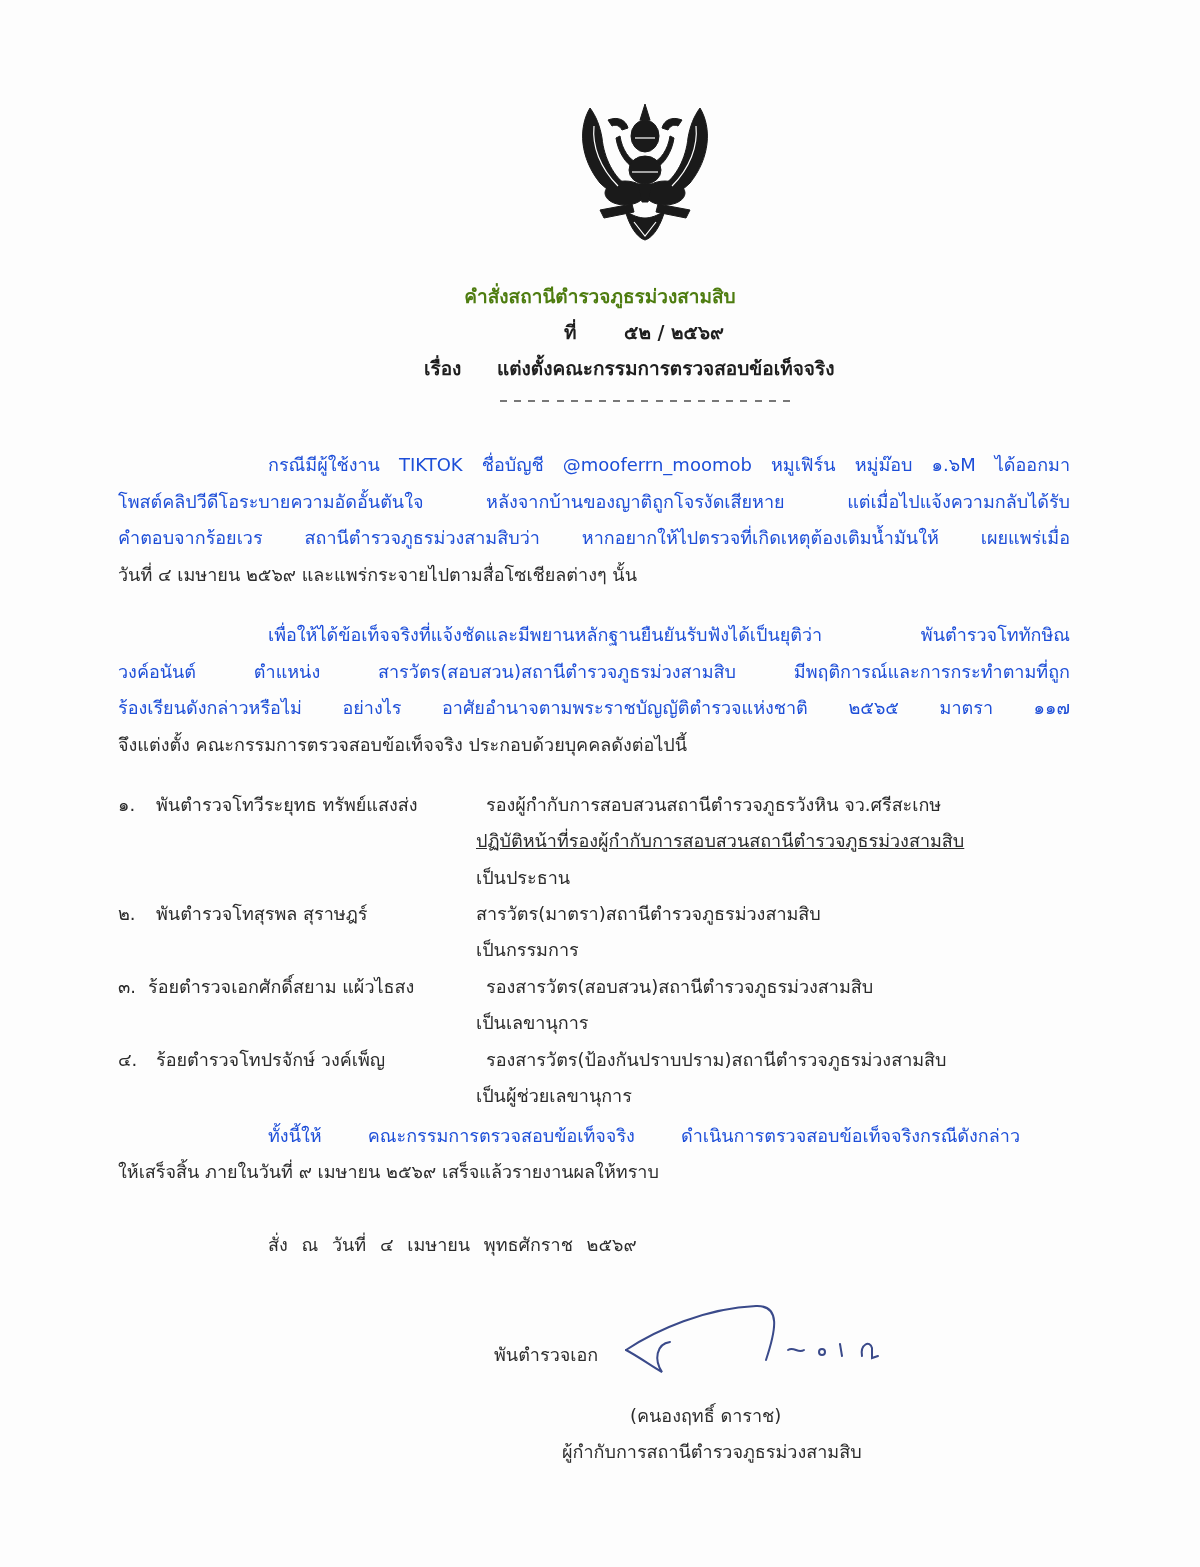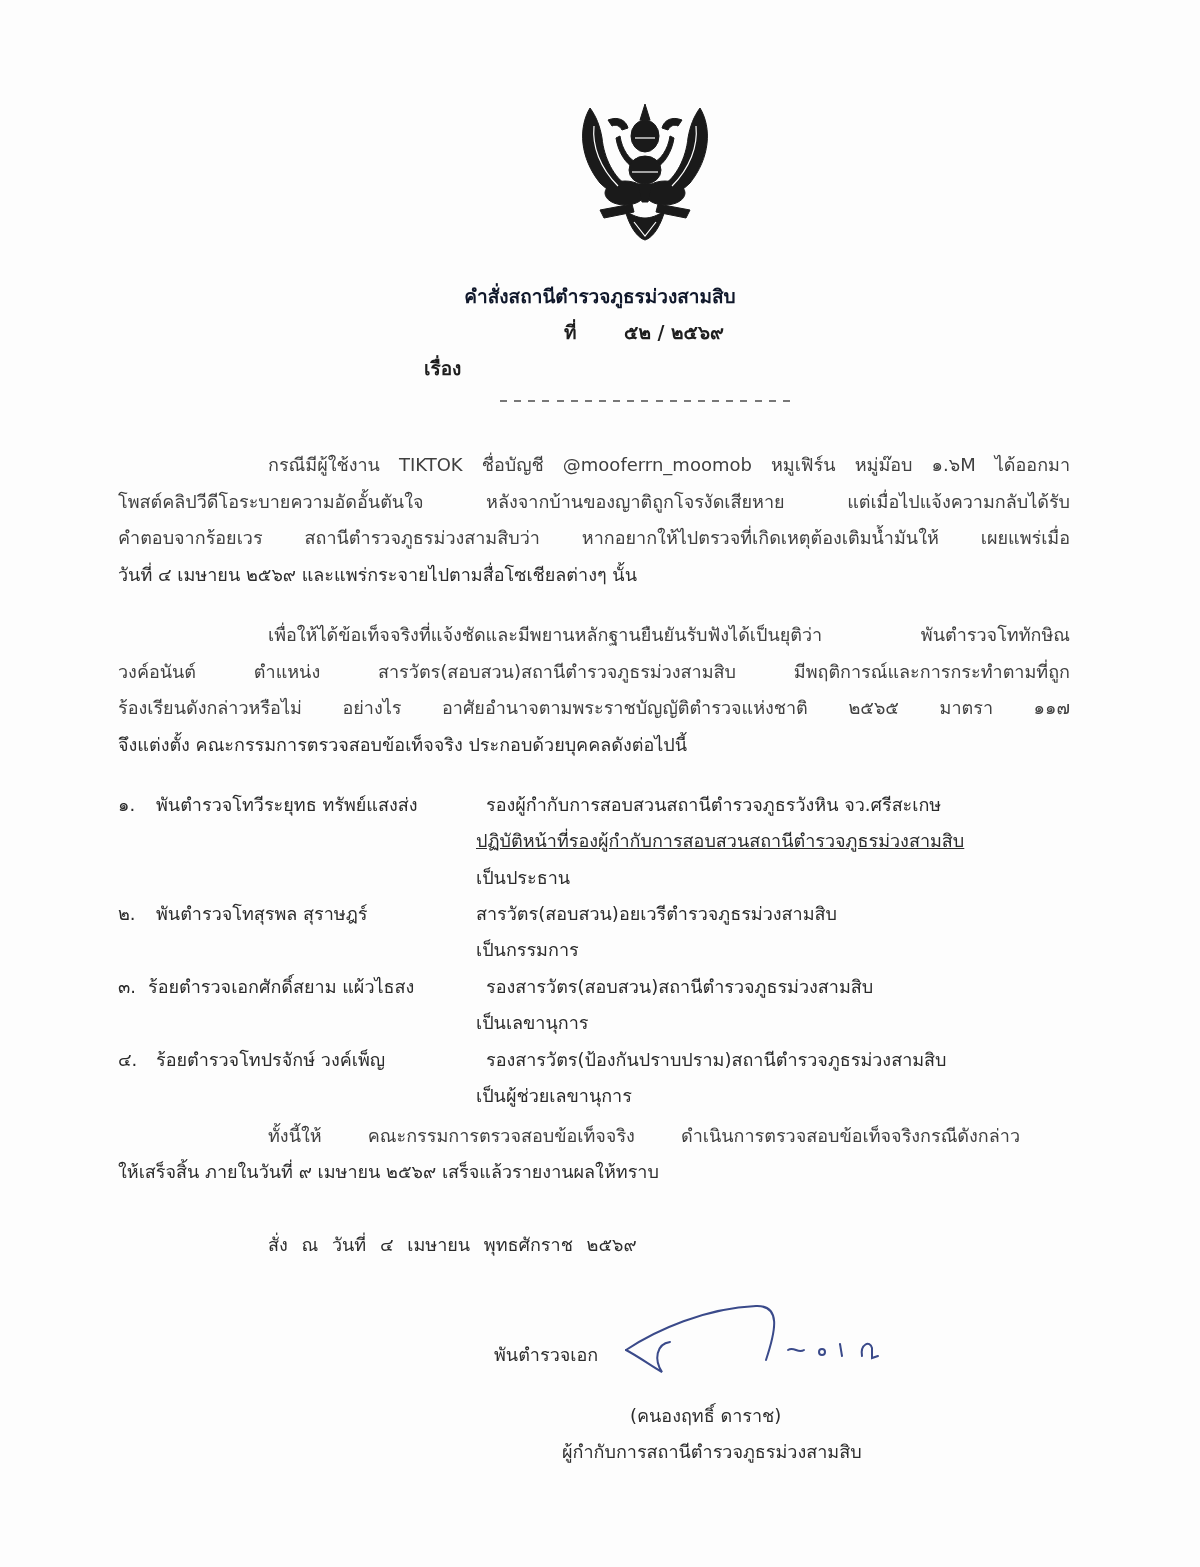--- a/index.html
+++ b/index.html
@@ -3,26 +3,26 @@
 <meta charset="utf-8">
 <style>
   html, body { margin: 0; padding: 0; background: #ffffff; }
   body {
     width: 1200px; height: 1567px; position: relative; overflow: hidden;
     font-family: "DejaVu Sans", "Liberation Sans", sans-serif;
     color: #2a2a2a;
   }
   .page { position: absolute; left: 0; top: 0; width: 1200px; height: 1567px; background: #fdfdfd; }
   .garuda { position: absolute; left: 570px; top: 98px; width: 150px; height: 145px; }
-  .hdr { position: absolute; left: 0; width: 1200px; text-align: center; font-size: 19px; font-weight: bold; color: #0f172a; }
+  .hdr { position: absolute; left: 0; width: 1200px; text-align: center; font-size: 19px; font-weight: bold; color: #4d7c0f; }
   .hdr-no { position: absolute; left: 564px; font-size: 19px; font-weight: bold; color: #1e1e1e; white-space: nowrap; }
   .dashes { position: absolute; left: 500px; top: 396px; width: 290px; height: 10px; display: flex; justify-content: space-between; }
   .dashes span { width: 7px; height: 2px; margin-top: 4px; background: #777; display: block; }
   .line { position: absolute; font-size: 18px; line-height: 24px; white-space: nowrap; color: #2c2c2c; }
-  .just { position: absolute; left: 118px; width: 952px; font-size: 18px; line-height: 24px; text-align: justify; text-align-last: justify; white-space: nowrap; color: #404040; }
+  .just { position: absolute; left: 118px; width: 952px; font-size: 18px; line-height: 24px; text-align: justify; text-align-last: justify; white-space: nowrap; color: #1d4ed8; }
   .just-first { left: 268px; width: 802px; }
   .mem-name { position: absolute; left: 118px; font-size: 18px; line-height: 24px; white-space: nowrap; }
   .mem-role { position: absolute; left: 476px; font-size: 18px; line-height: 24px; white-space: nowrap; }
   .sig { position: absolute; left: 616px; top: 1300px; width: 280px; height: 80px; }
 </style>
 </head>
 <body>
 
 <div class="page">
 
@@ -58,20 +58,21 @@
       <path d="M65 40 L85 40"></path>
       <path d="M62 74 L88 74"></path>
       <path d="M64 124 L75 138 L86 124"></path>
     </g>
   </svg>
 
   <div class="hdr" style="top:281px;">คำสั่งสถานีตำรวจภูธรม่วงสามสิบ</div>
   <div class="hdr-no" style="top:317px; left:564px;">ที่</div>
   <div class="hdr-no" style="top:317px; left:624px;">๕๒ / ๒๕๖๙</div>
   <div class="hdr-no" style="top:353px; left:424px;">เรื่อง</div>
+  <div class="hdr-no" style="top:353px; left:497px;">แต่งตั้งคณะกรรมการตรวจสอบข้อเท็จจริง</div>
 
   <div class="dashes">
     <span></span>
       <span></span>
       <span></span>
       <span></span>
       <span></span>
       <span></span>
       <span></span>
     <span></span>
@@ -108,21 +109,21 @@
     <div>
       <div class="mem-name" style="top:793px;">๑.</div>
       <div class="mem-name" style="top:793px; left:156px;">พันตำรวจโทวีระยุทธ ทรัพย์แสงส่ง</div>
       <div class="mem-role" style="top:793px; left:486px;">รองผู้กำกับการสอบสวนสถานีตำรวจภูธรวังหิน จว.ศรีสะเกษ</div>
       <div class="mem-role" style="top:829px;text-decoration:underline;">ปฏิบัติหน้าที่รองผู้กำกับการสอบสวนสถานีตำรวจภูธรม่วงสามสิบ</div>
       <div class="mem-role" style="top:866px;">เป็นประธาน</div>
     </div>
     <div>
       <div class="mem-name" style="top:902px;">๒.</div>
       <div class="mem-name" style="top:902px; left:156px;">พันตำรวจโทสุรพล สุราษฎร์</div>
-      <div class="mem-role" style="top:902px;">สารวัตร(สอบสวน)อยเวรีตำรวจภูธรม่วงสามสิบ</div>
+      <div class="mem-role" style="top:902px;">สารวัตร(มาตรา)สถานีตำรวจภูธรม่วงสามสิบ</div>
       <div class="mem-role" style="top:938px;">เป็นกรรมการ</div>
     </div>
     <div>
       <div class="mem-name" style="top:975px;">๓.</div>
       <div class="mem-name" style="top:975px; left:148px;">ร้อยตำรวจเอกศักดิ์สยาม แผ้วไธสง</div>
       <div class="mem-role" style="top:975px; left:486px;">รองสารวัตร(สอบสวน)สถานีตำรวจภูธรม่วงสามสิบ</div>
       <div class="mem-role" style="top:1011px;">เป็นเลขานุการ</div>
     </div>
     <div>
       <div class="mem-name" style="top:1048px;">๔.</div>

